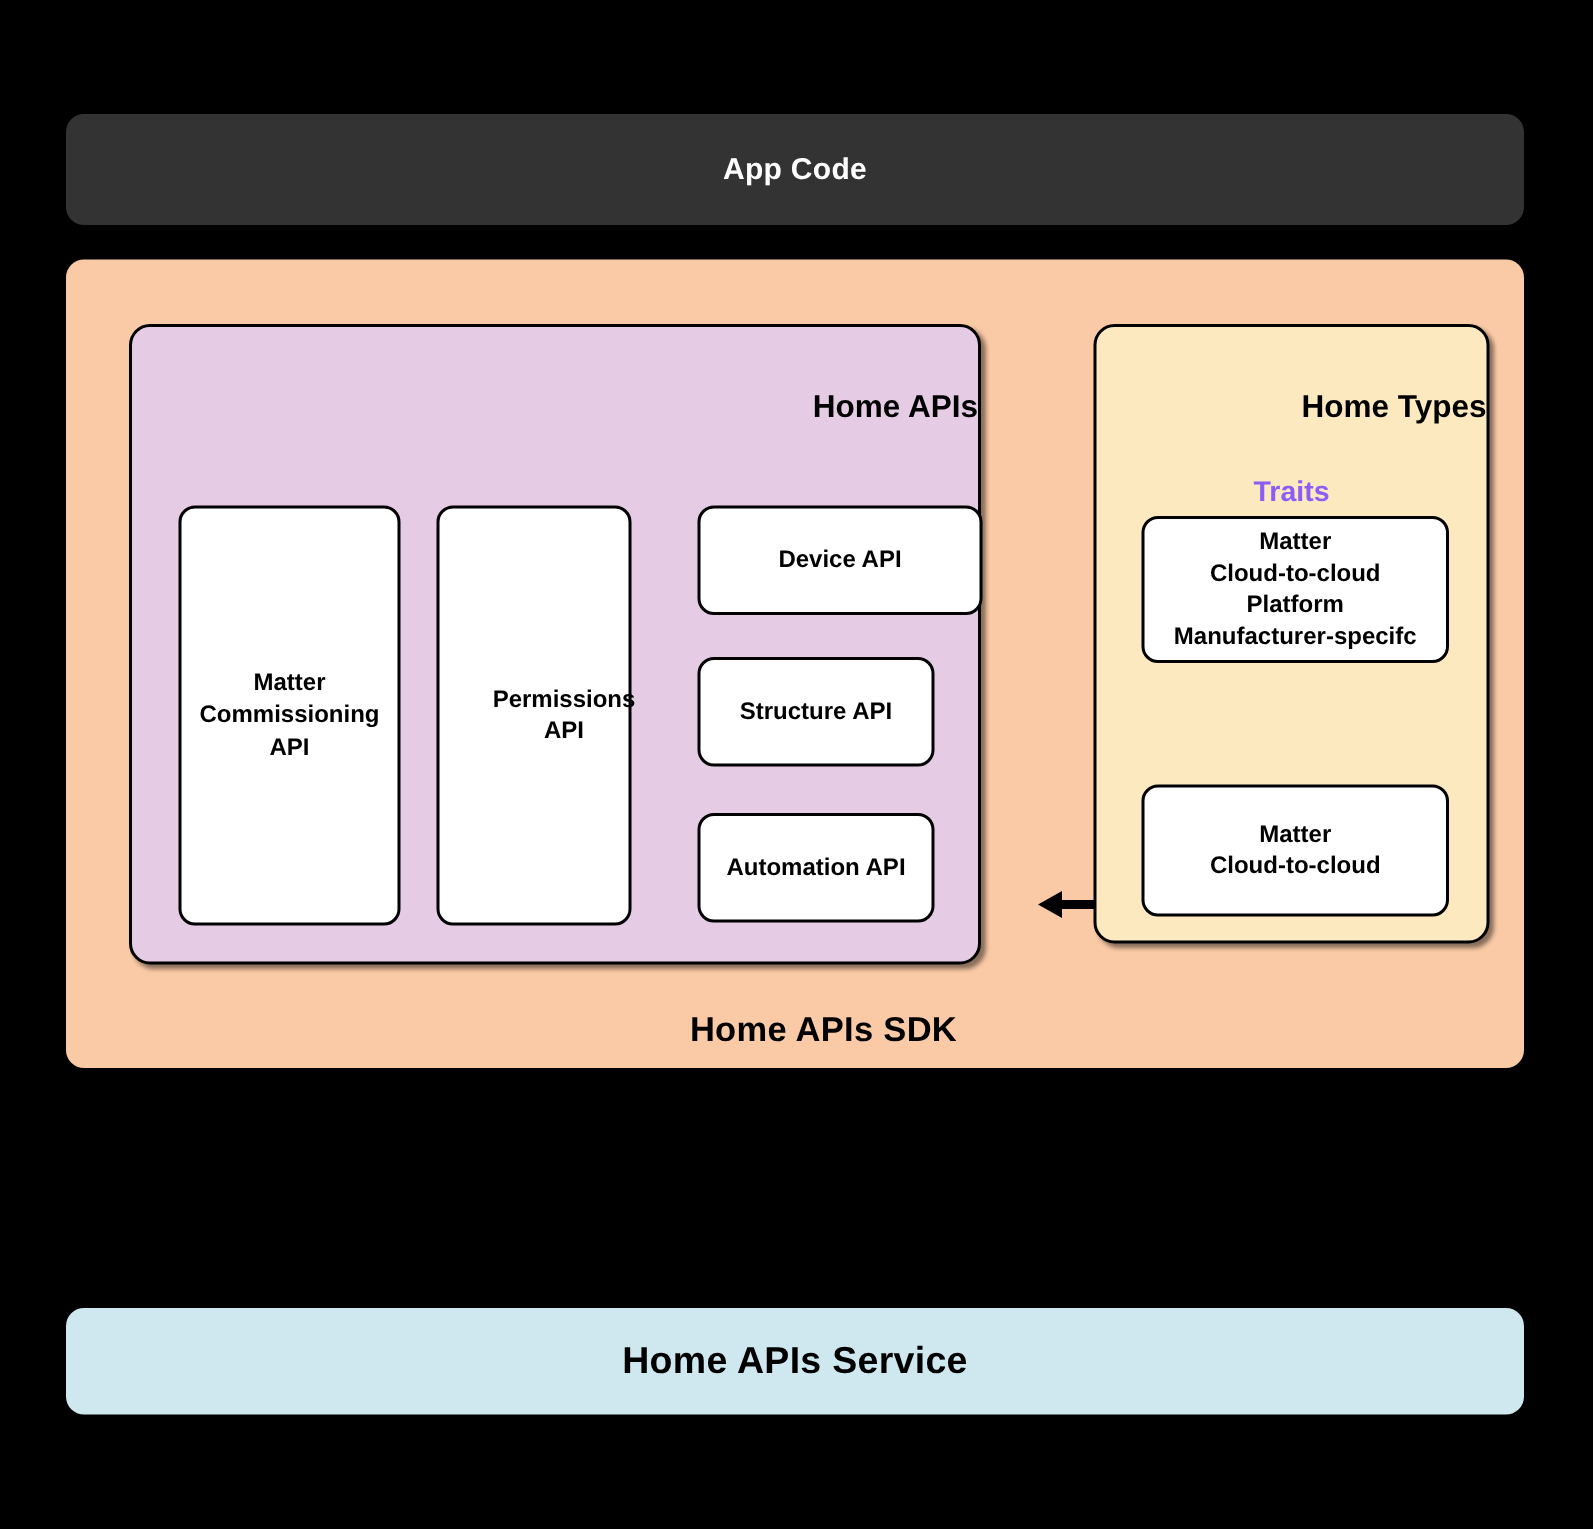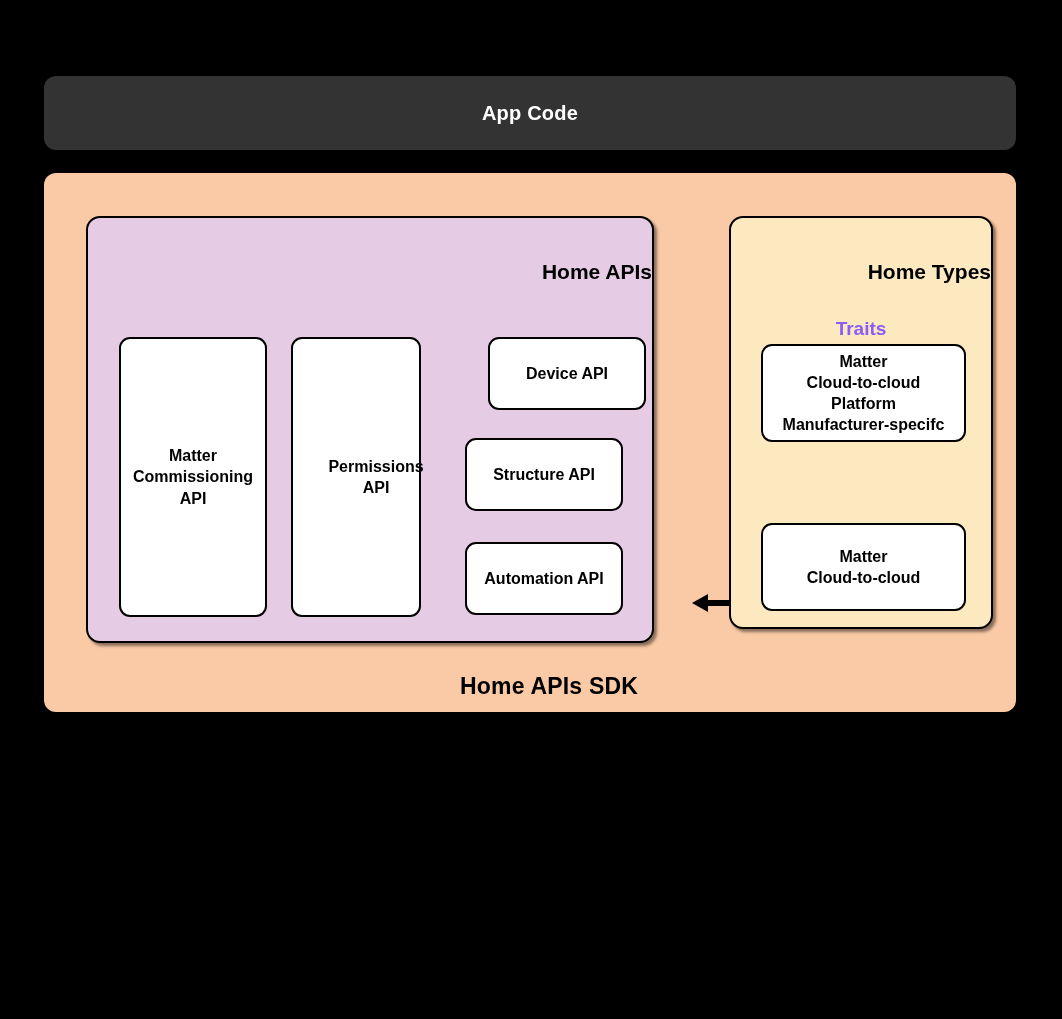--- a/index.html
+++ b/index.html
@@ -116,21 +116,21 @@
     text-align: center;
     font-size: 16px;
     font-weight: bold;
     color: #000000;
     line-height: 1.32;
     padding: 4px 8px;
   }
 
   .card-matter-commissioning { left: 31px;  top: 119px; width: 148px; height: 280px; }
   .card-permissions          { left: 203px; top: 119px; width: 130px; height: 280px; padding-left: 48px; }
-  .card-device-api           { left: 400px; top: 119px; width: 158px; height: 73px; }
+  .card-device-api           { left: 377px; top: 119px; width: 190px; height: 73px; }
   .card-structure-api        { left: 377px; top: 220px; width: 158px; height: 73px; }
   .card-automation-api       { left: 377px; top: 324px; width: 158px; height: 73px; }
 
   
   .group-heading {
     position: absolute;
     left: 0;
     right: 0;
     text-align: center;
     font-size: 19px;
@@ -209,14 +209,17 @@
 Platform
 Manufacturer-specifc</div>
 
       <div class="card card-device-types multiline">Matter
 Cloud-to-cloud</div>
     </div>
 
     <div class="sdk-caption">Home APIs SDK</div>
   </div>
 
+  <div class="service-bar">
+    <span class="bar-label">Home APIs Service</span>
+  </div>
 
 </div>
 
 </body></html>

